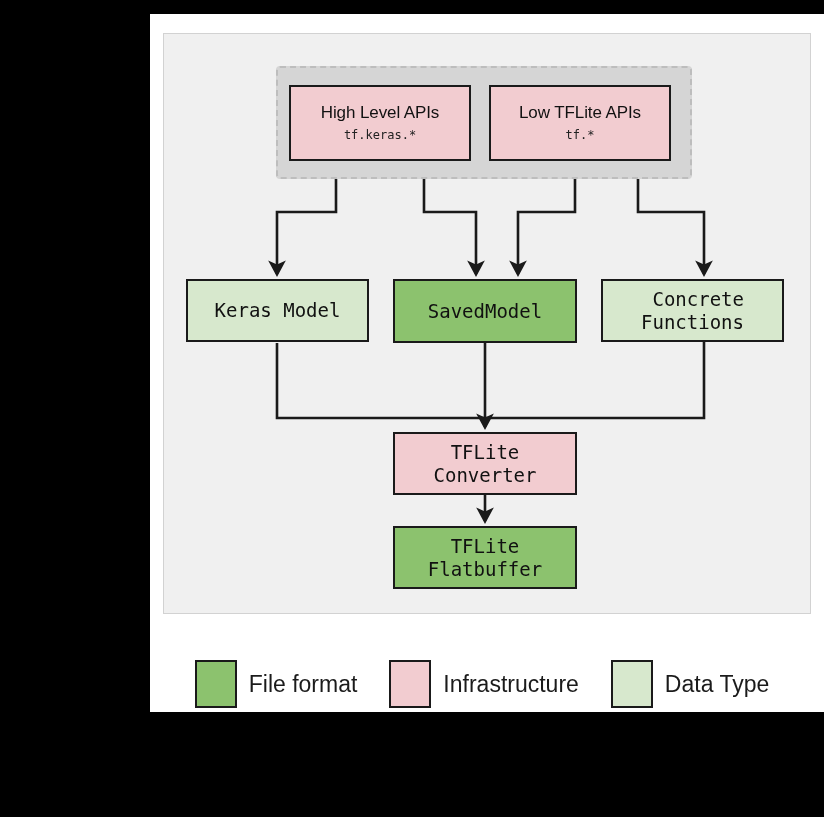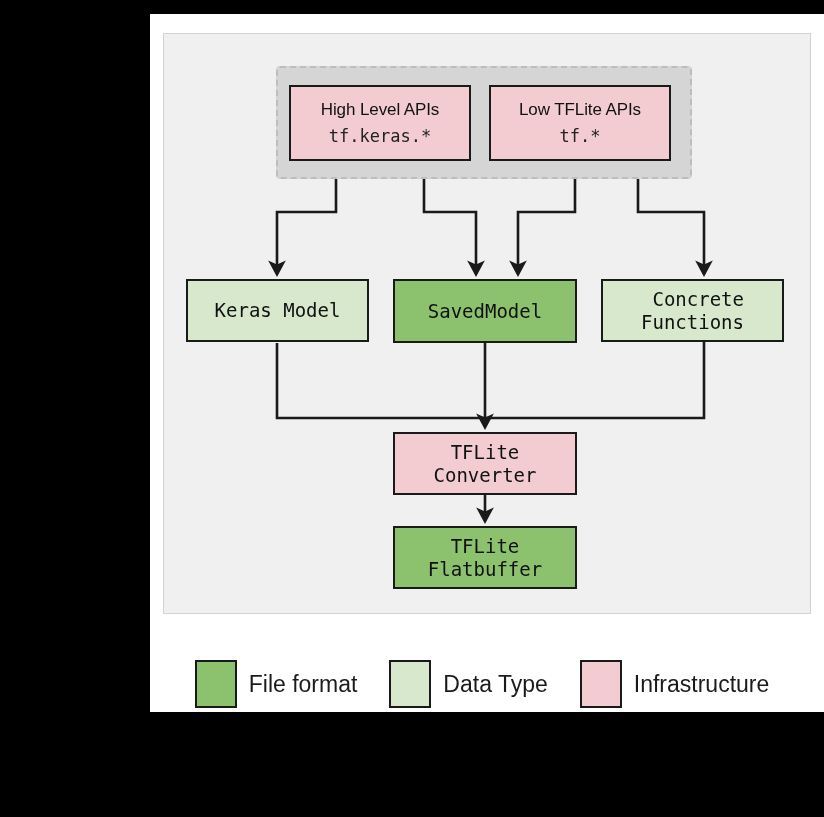--- a/index.html
+++ b/index.html
@@ -66,21 +66,21 @@
     color: #111111;
     line-height: 1.18;
   }
   .node .title-sans {
     font-family: "Liberation Sans", sans-serif;
     font-size: 17px;
     letter-spacing: -0.1px;
   }
   .node .sub-mono {
     font-family: "DejaVu Sans Mono", monospace;
-    font-size: 17px;
+    font-size: 12px;
     margin-top: 5px;
     color: #222222;
   }
   .node .title-mono {
     font-family: "DejaVu Sans Mono", monospace;
     font-size: 19px;
     white-space: pre-line;
   }
 
   .pink   { background: #f2ccd0; }
@@ -207,25 +207,25 @@
     </div>
 
     <div class="legend">
 
       <div class="legend-item">
         <span class="swatch" style="background: rgb(140, 194, 110);"></span>
         <span class="legend-label">File format</span>
       </div>
 
       <div class="legend-item">
+        <span class="swatch" style="background: rgb(242, 204, 208);"></span>
+        <span class="legend-label">Infrastructure</span>
+      </div>
+
+      <div class="legend-item">
         <span class="swatch" style="background: rgb(215, 232, 205);"></span>
         <span class="legend-label">Data Type</span>
       </div>
 
-      <div class="legend-item">
-        <span class="swatch" style="background: rgb(242, 204, 208);"></span>
-        <span class="legend-label">Infrastructure</span>
-      </div>
-
     </div>
 
   </div>
 </div>
 
 </body></html>

